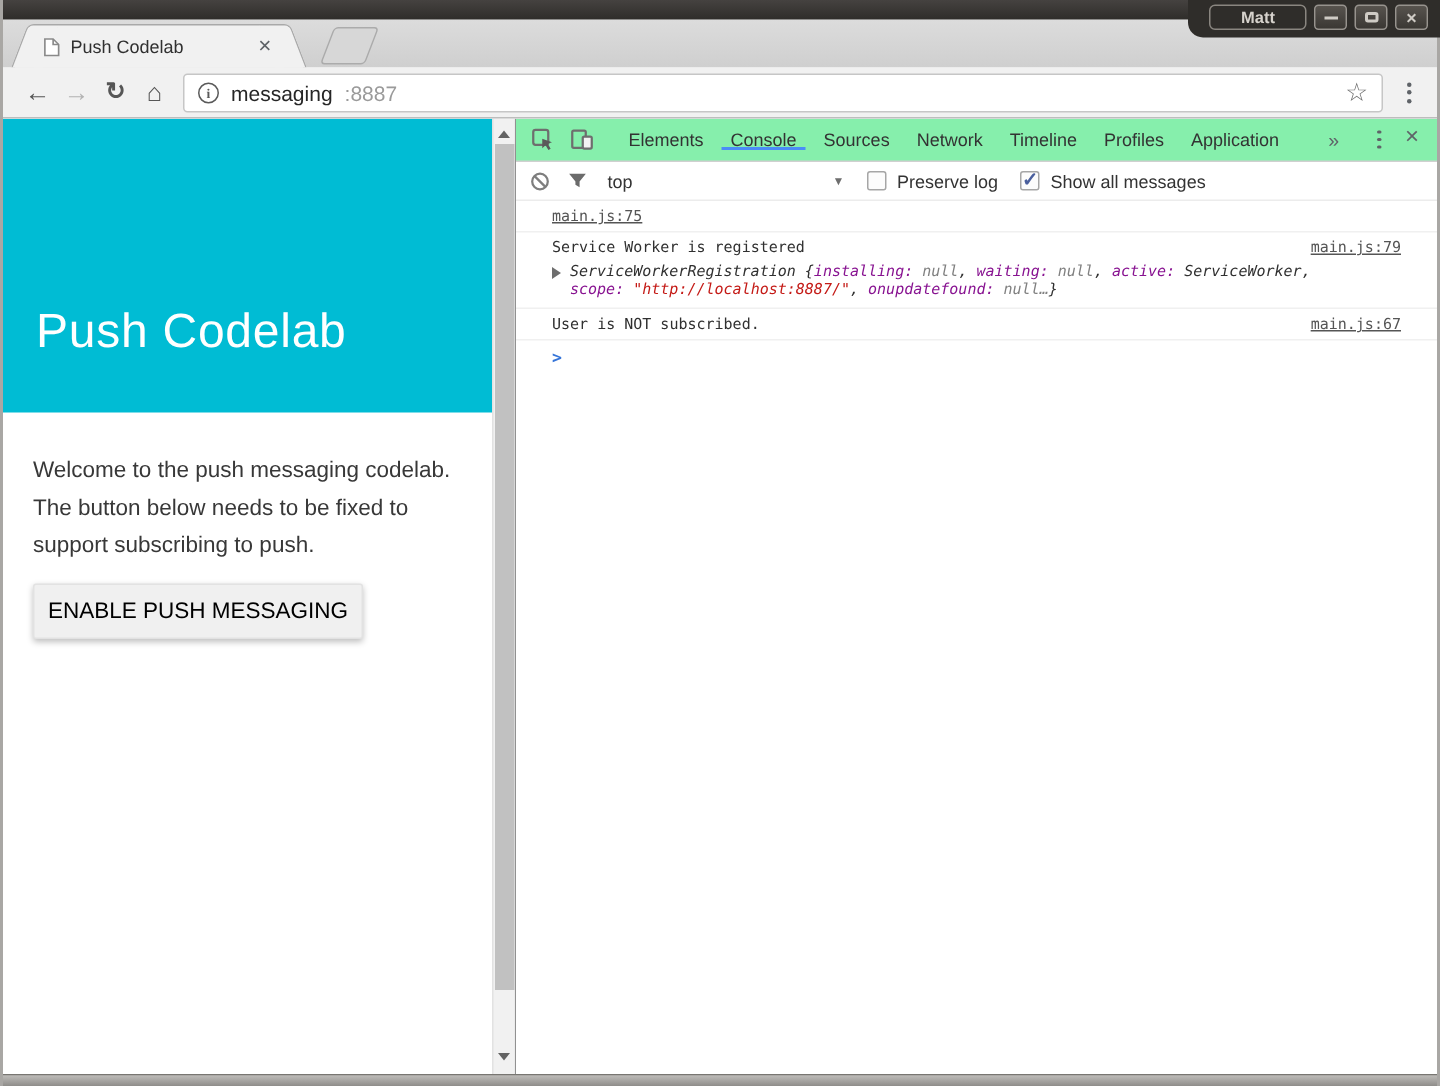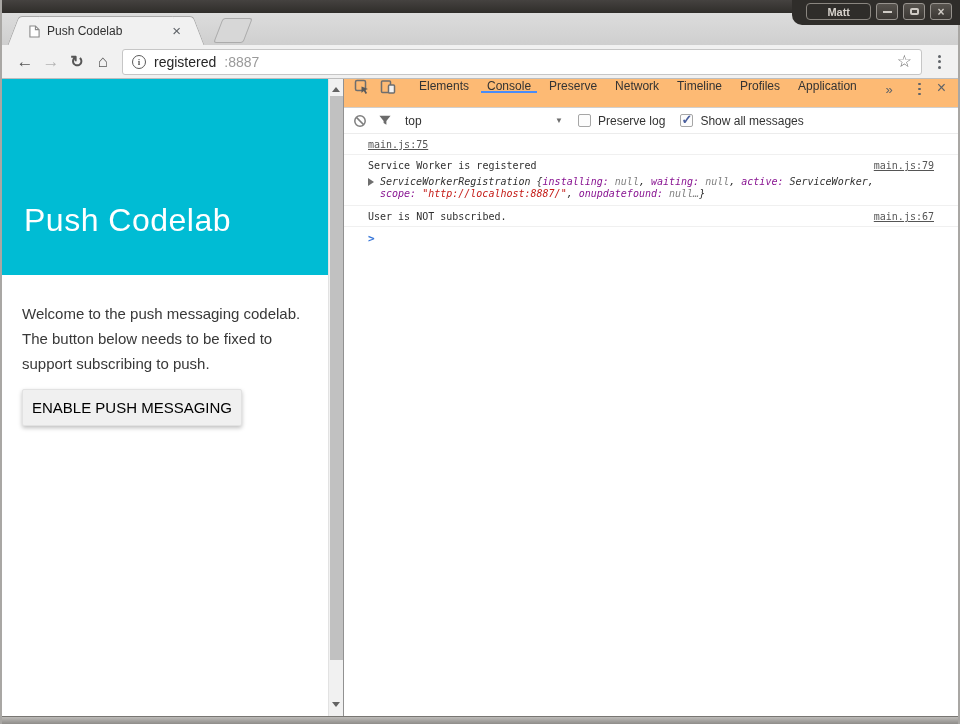--- a/index.html
+++ b/index.html
@@ -70,22 +70,22 @@
   .sb-btn { position:absolute; left:0; right:0; height:12px; display:flex; align-items:center; justify-content:center; }
   .sb-up { top:4px; } .sb-down { bottom:6px; }
   .tri-up { width:0; height:0; border-left:4px solid transparent; border-right:4px solid transparent;
             border-bottom:5px solid #636363; }
   .tri-down { width:0; height:0; border-left:4px solid transparent; border-right:4px solid transparent;
               border-top:5px solid #636363; }
   .sb-thumb { position:absolute; top:17px; left:1px; width:13px; height:564px; background:#c1c1c1; }
 
   
   .devtools { flex:1; border-left:1px solid #919191; display:flex; flex-direction:column; background:#fff; min-width:0; }
-  .dt-tabbar { height:29px; background:#fdba74; border-bottom:1px solid #d0d0d0; display:flex;
-               align-items:flex-start; padding-left:5px; flex:none; }
+  .dt-tabbar { height:29px; background:#86efac; border-bottom:1px solid #d0d0d0; display:flex;
+               align-items:center; padding-left:5px; flex:none; }
   .dt-tool { width:26px; display:flex; align-items:center; justify-content:center; }
   .dt-sep { width:1px; background:#d2d2d2; margin:6px 4px; }
   .dt-tab { padding:0 9px; font-size:12px; color:#333; display:flex; align-items:center; position:relative; white-space:nowrap; }
   .dt-tab.active::after { content:""; position:absolute; left:3px; right:3px; bottom:0; height:2px; background:#4a8cf7; }
   .dt-right { margin-left:auto; display:flex; align-items:center; padding-right:4px; }
   .more-tabs { font-size:13px; color:#5f6368; padding:0 9px; }
   .dt-close { font-size:16px; color:#5f6368; padding:0 8px 2px; }
   .dt-menu i { width:2.5px; height:2.5px; }
 
   .dt-filterbar { height:26px; background:#fff; border-bottom:1px solid #ececec; display:flex; align-items:center;
@@ -148,21 +148,21 @@
     <div class="newtab"></div>
   </div>
 
   <div class="toolbar">
     <span class="nav-icon">←</span>
     <span class="nav-icon disabled">→</span>
     <span class="nav-icon reload">↻</span>
     <span class="nav-icon">⌂</span>
     <div class="omnibox">
       <span class="info-icon">i</span>
-      <span class="url">registered</span>
+      <span class="url">messaging</span>
         <span class="url url-port">:8887</span>
       <span class="star">☆</span>
     </div>
     <div class="menu-dots">
         <i></i>
         <i></i>
         <i></i>
       </div>
   </div>
 
@@ -198,21 +198,21 @@
         </div>
         <div class="dt-tool">
           <svg width="16" height="16" viewBox="0 0 16 16">
             <rect x="1.5" y="2" width="9" height="11.5" rx="1" fill="none" stroke="#6e6e6e" stroke-width="1.5"></rect>
             <rect x="8.5" y="6" width="6" height="8" rx="1" fill="#f3f3f3" stroke="#6e6e6e" stroke-width="1.5"></rect>
           </svg>
         </div>
         <div class="dt-sep"></div>
         <div class="dt-tab">Elements</div>
         <div class="dt-tab active">Console</div>
-        <div class="dt-tab">Preserve</div>
+        <div class="dt-tab">Sources</div>
         <div class="dt-tab">Network</div>
         <div class="dt-tab">Timeline</div>
         <div class="dt-tab">Profiles</div>
         <div class="dt-tab">Application</div>
         <div class="dt-right">
           <span class="more-tabs">»</span>
           <div class="dt-sep"></div>
           <div class="menu-dots dt-menu">
               <i></i>
               <i></i>

